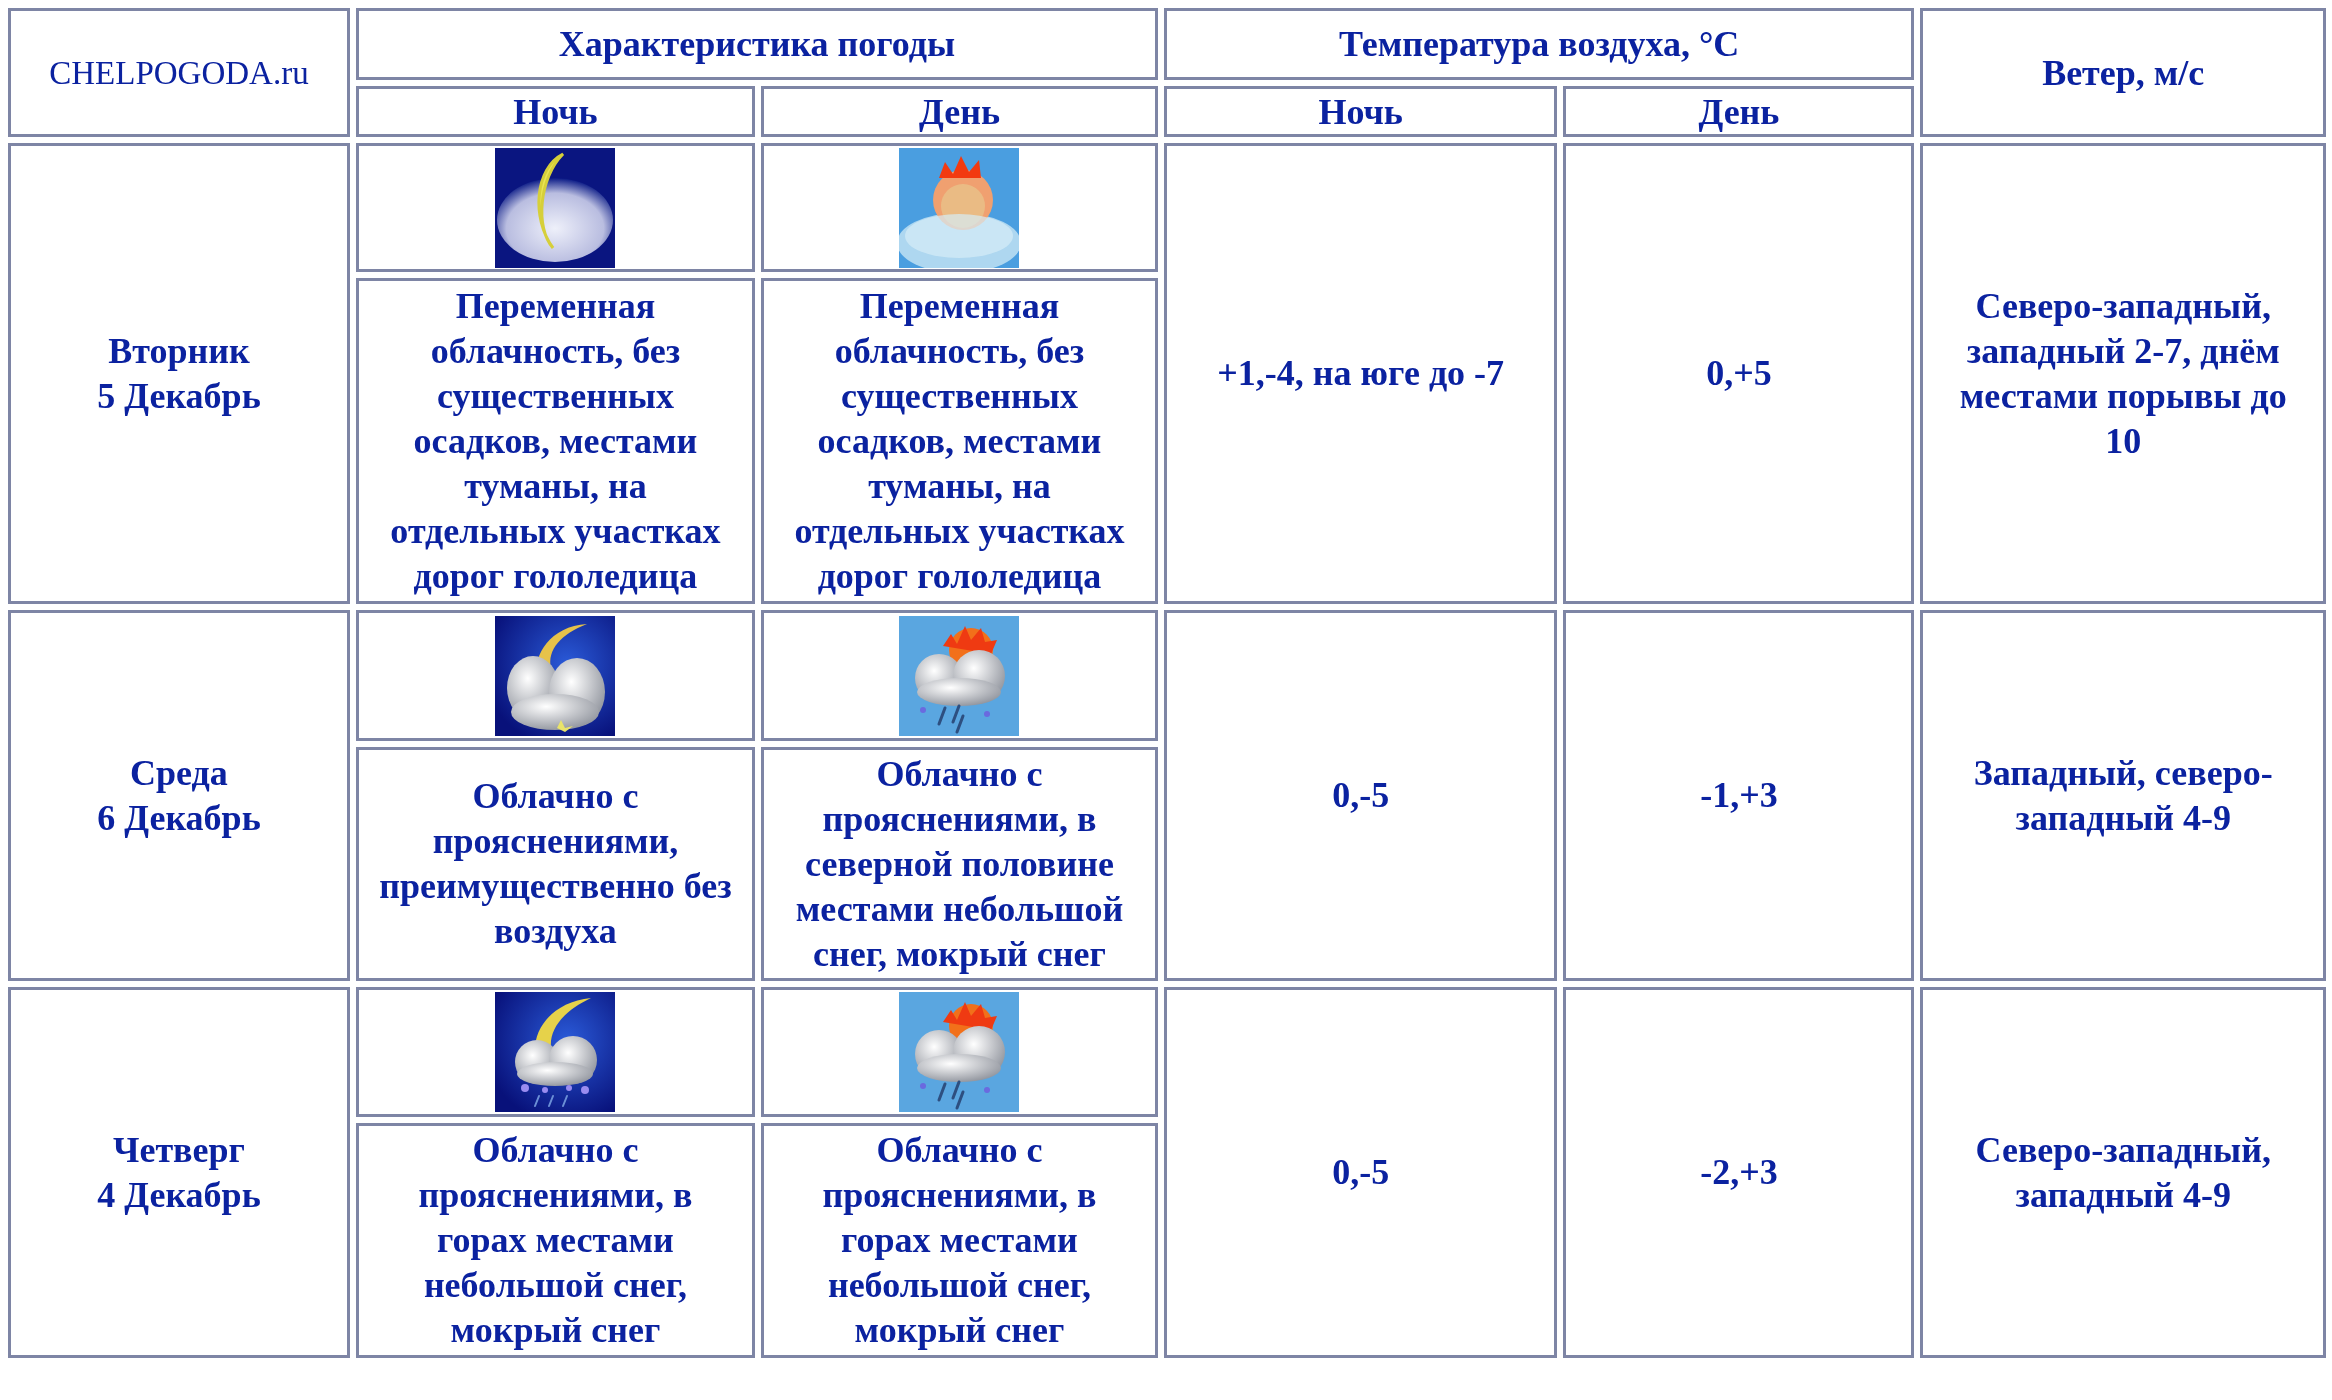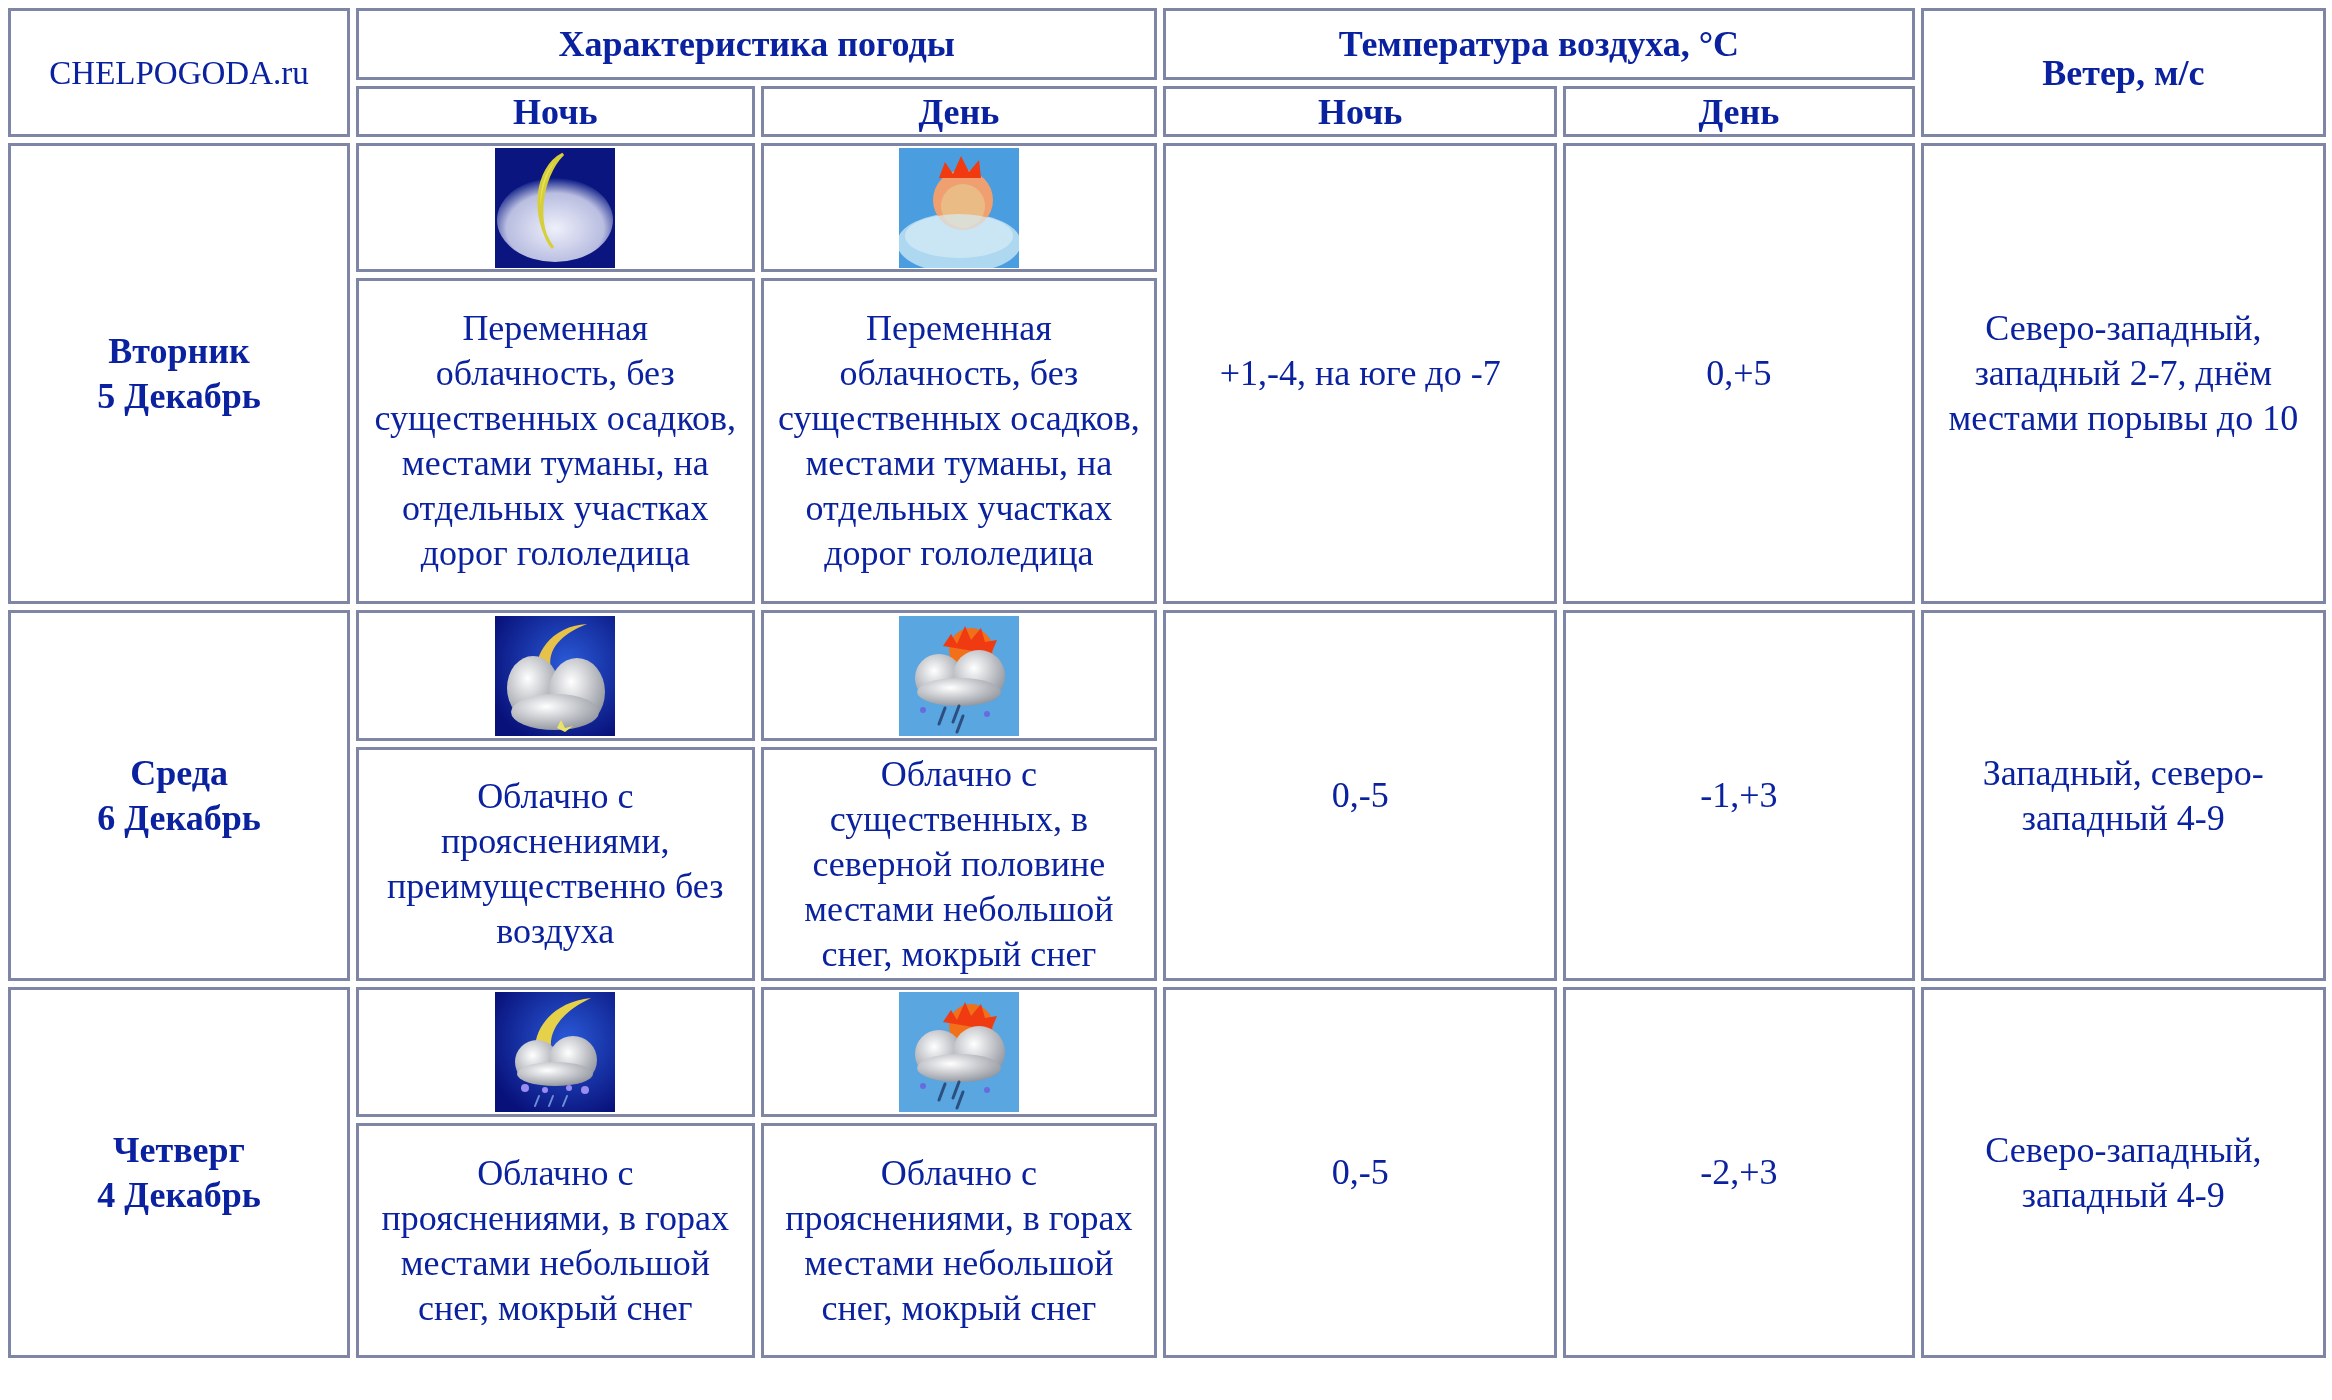--- a/index.html
+++ b/index.html
@@ -29,21 +29,21 @@
     vertical-align: middle;
     padding: 0 14px;
     box-sizing: border-box;
   }
   th {
     font-weight: bold;
     font-size: 36px;
     line-height: 44px;
   }
   td {
-    font-weight: normal;
+    font-weight: bold;
     font-size: 36px;
     line-height: 45px;
   }
   .brand {
     font-size: 33px;
     font-weight: normal;
     white-space: nowrap;
     padding: 0;
   }
   .daycell {
@@ -183,21 +183,21 @@
             <circle cx="88" cy="98" r="3" fill="#6a6adf"></circle>
           </svg>
         </span>
       </td>
       <td rowspan="2">0,-5</td>
       <td rowspan="2">-1,+3</td>
       <td rowspan="2">Западный, северо-западный 4-9</td>
     </tr>
     <tr style="height:234px">
       <td>Облачно с прояснениями, преимущественно без воздуха</td>
-      <td>Облачно с существенных, в северной половине местами небольшой снег, мокрый снег</td>
+      <td>Облачно с прояснениями, в северной половине местами небольшой снег, мокрый снег</td>
     </tr>
 
     <tr style="height:130px">
       <td rowspan="2" class="daycell">
         <span>Четверг</span><br>
         <span>4 Декабрь</span>
       </td>
       <td class="icon-cell">
         <span class="wx-icon">
           <svg viewBox="0 0 120 120">

